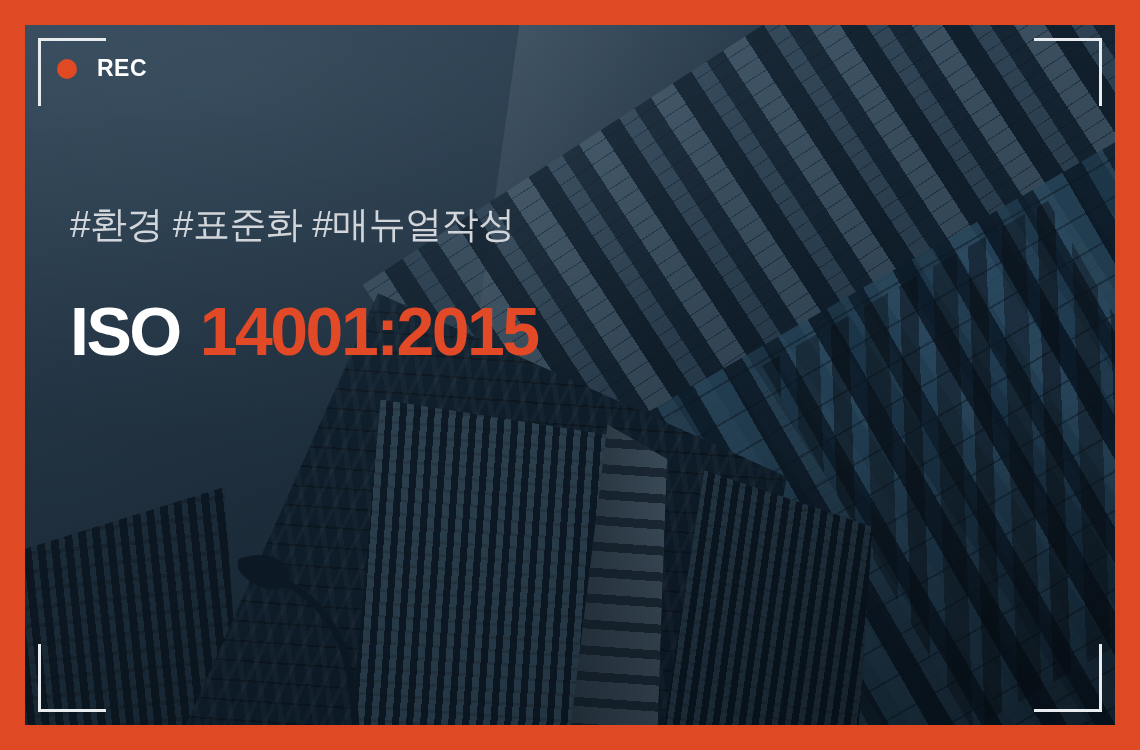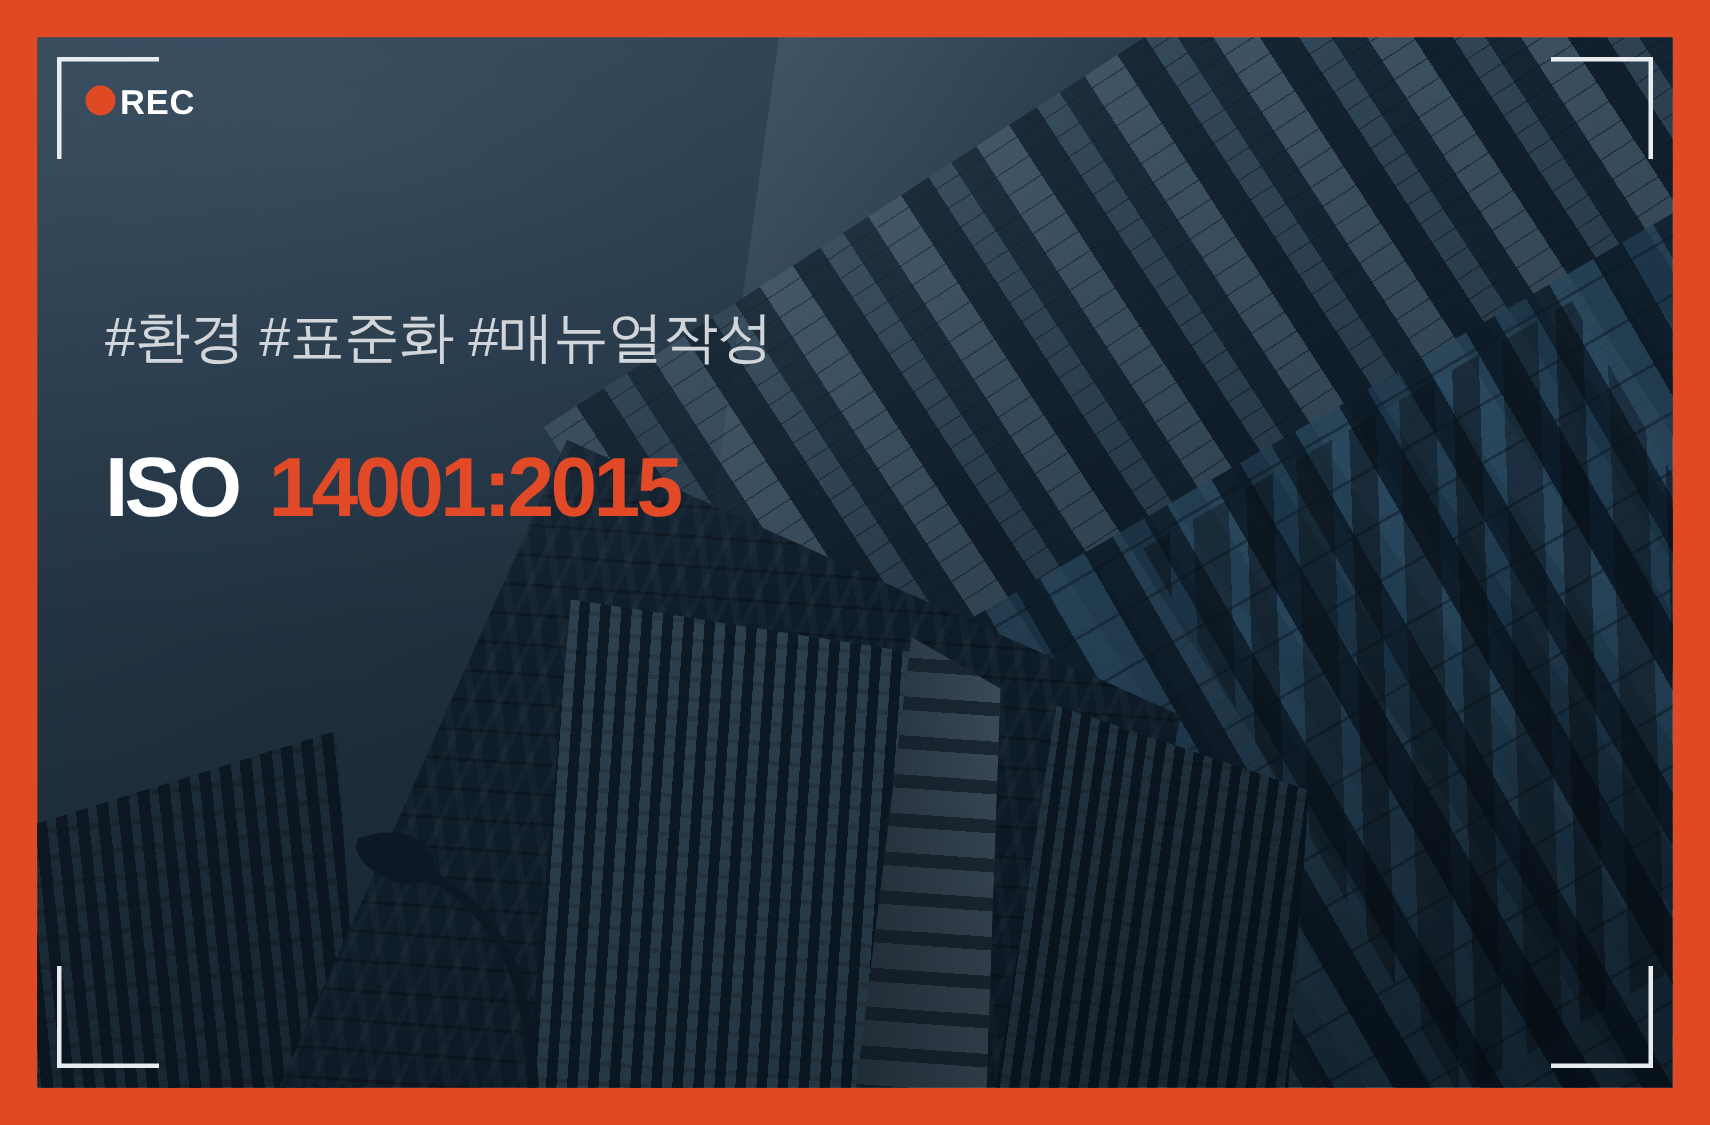--- a/index.html
+++ b/index.html
@@ -296,22 +296,22 @@
   .bracket-br { right: 13px; bottom: 13px; }
   .bracket-br .h { right: 0; bottom: 0; }
   .bracket-br .v { right: 0; bottom: 0; }
 
   
   .rec-badge {
     position: absolute;
     left: 32px;
     top: 32px;
     display: flex;
-    align-items: flex-start;
-    gap: 3px;
+    align-items: center;
+    gap: 20px;
     z-index: 6;
   }
   .rec-dot {
     width: 20px;
     height: 20px;
     border-radius: 50%;
     background: #DF4A24;
     flex: 0 0 auto;
   }
   .rec-label {
@@ -336,21 +336,21 @@
     font-weight: 500;
     letter-spacing: -0.5px;
     line-height: 1.1;
     margin: 0 0 52px 0;
     white-space: nowrap;
   }
   .headline {
     margin: 0;
     line-height: 0.98;
     font-weight: bold;
-    font-size: 56px;
+    font-size: 68px;
     letter-spacing: -2.5px;
     white-space: nowrap;
   }
   .headline .l1 { display: block; }
   .headline .l2 { display: block; }
   .w-white  { color: #ffffff; }
   .w-orange { color: #E24A27; }
   .gap-sp   { display: inline-block; width: 20px; }
 </style>
 </head>

